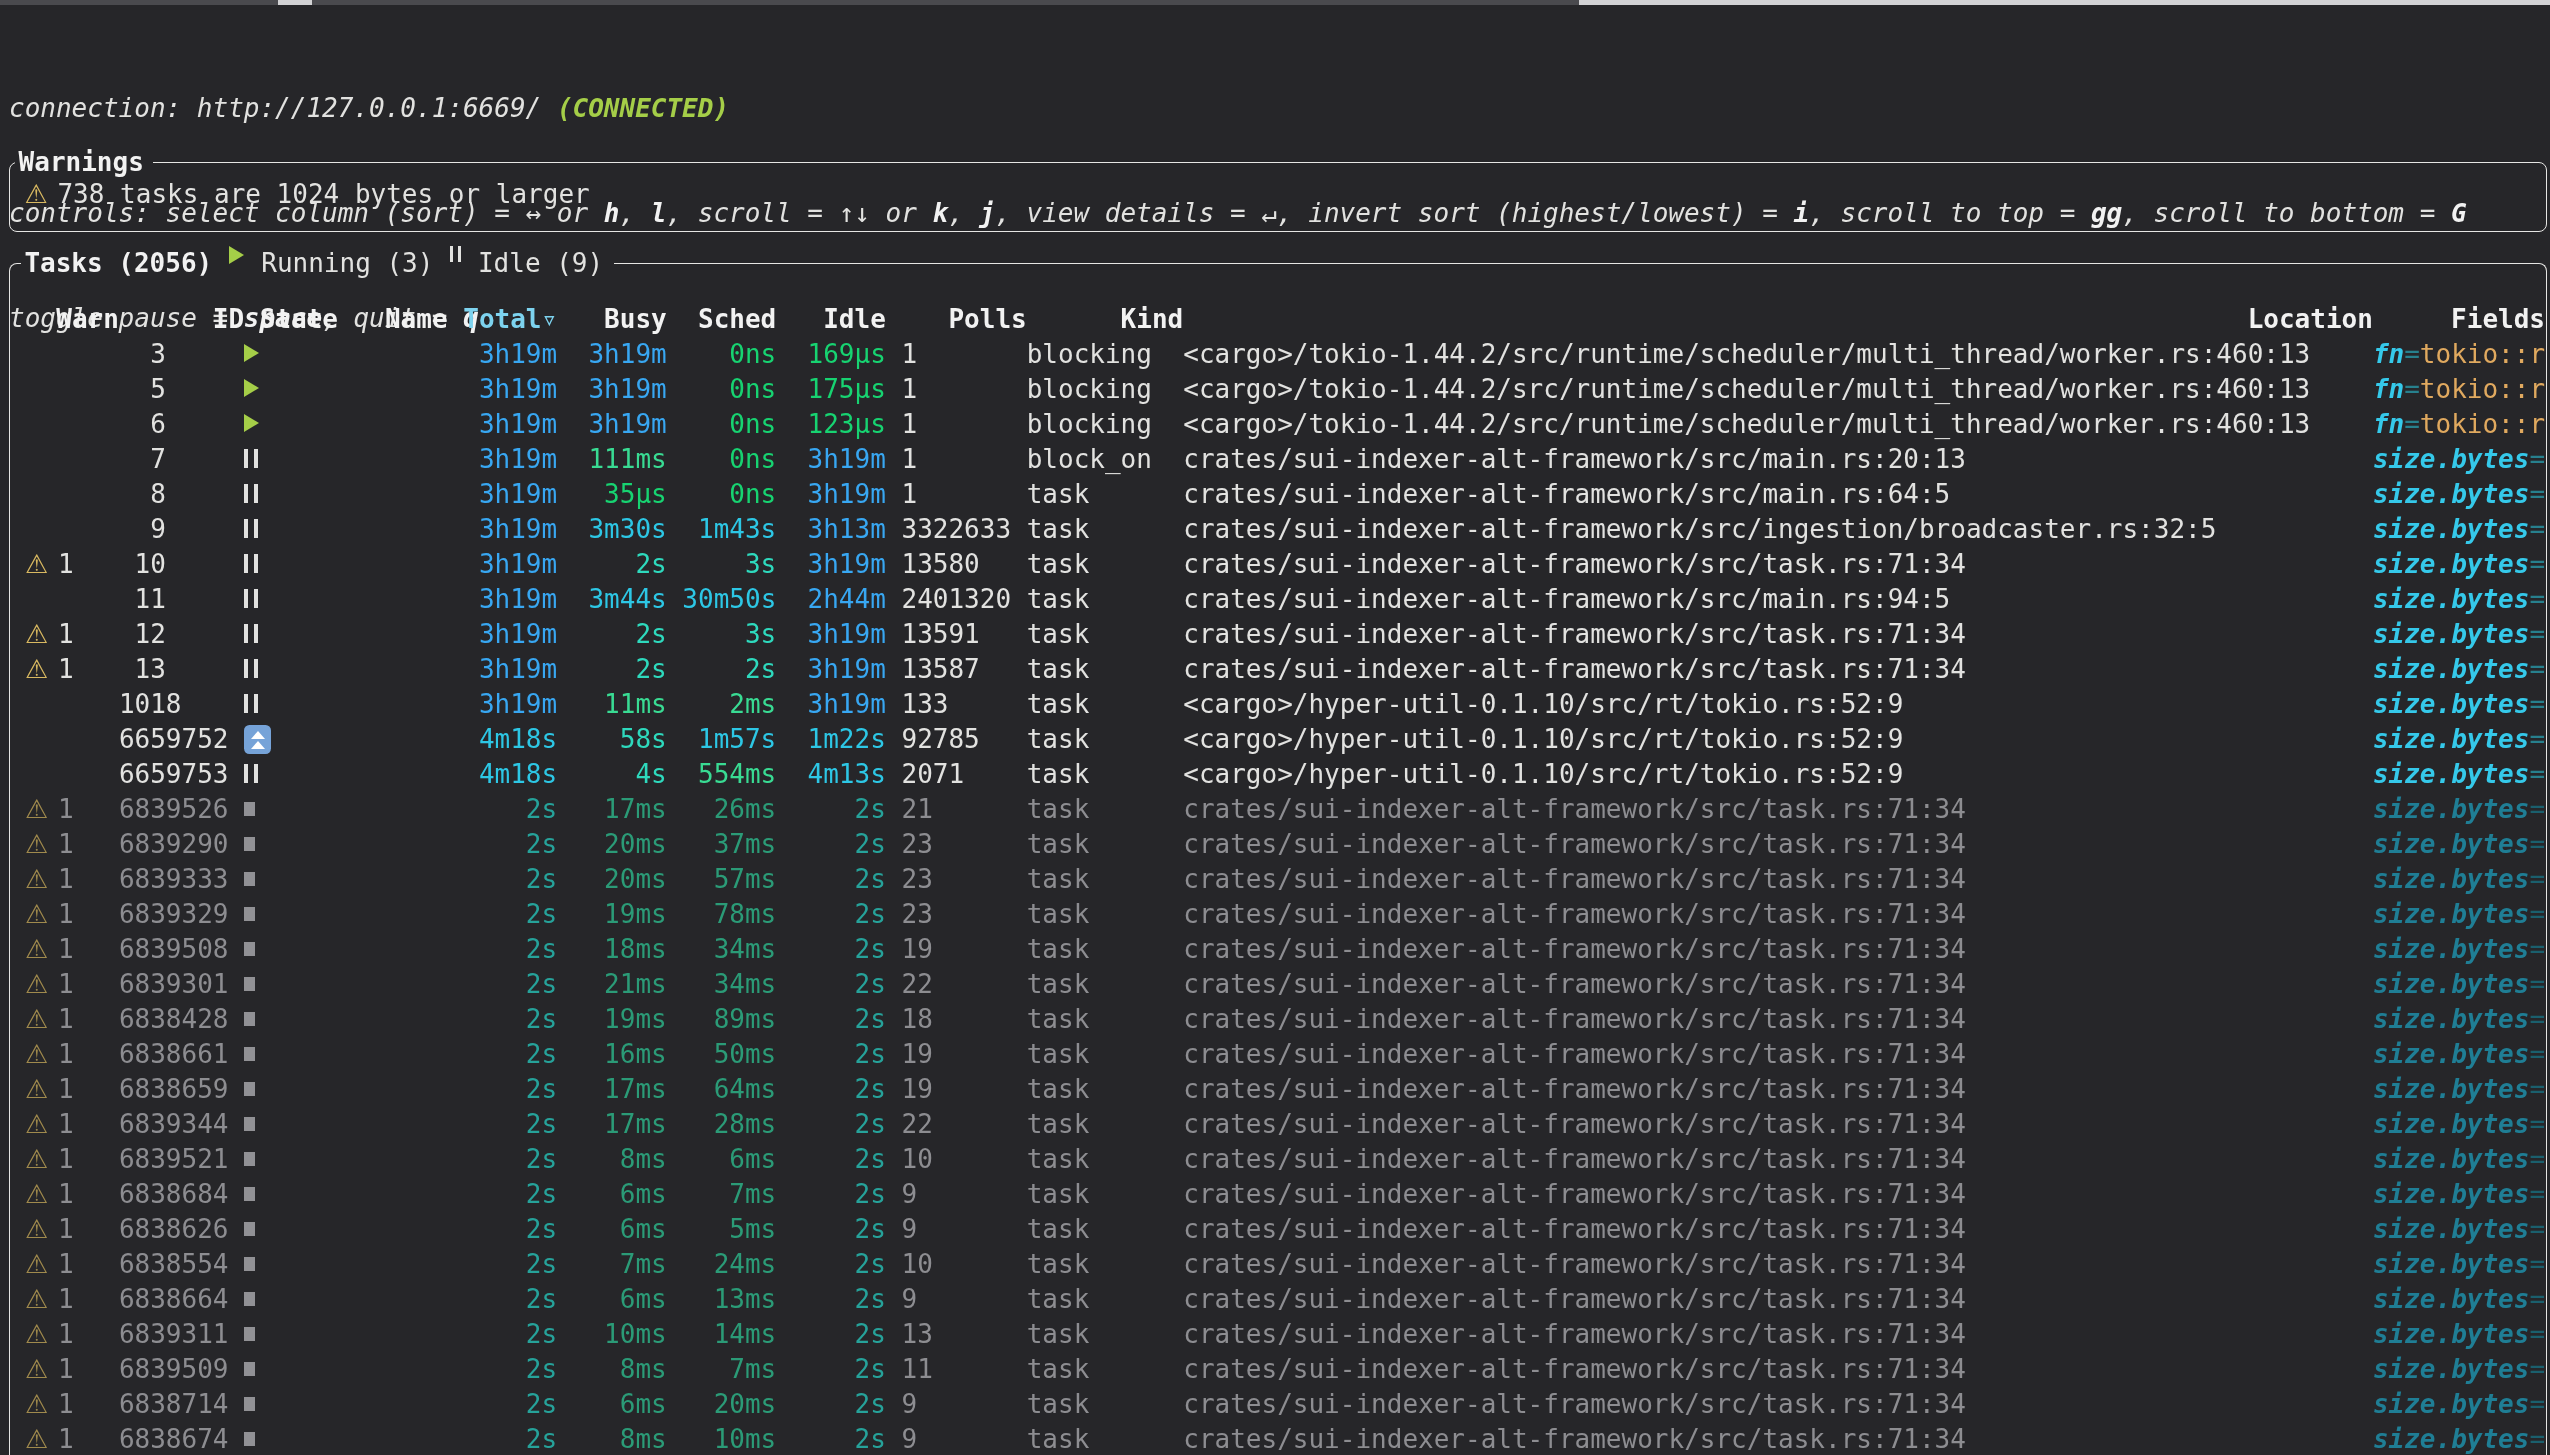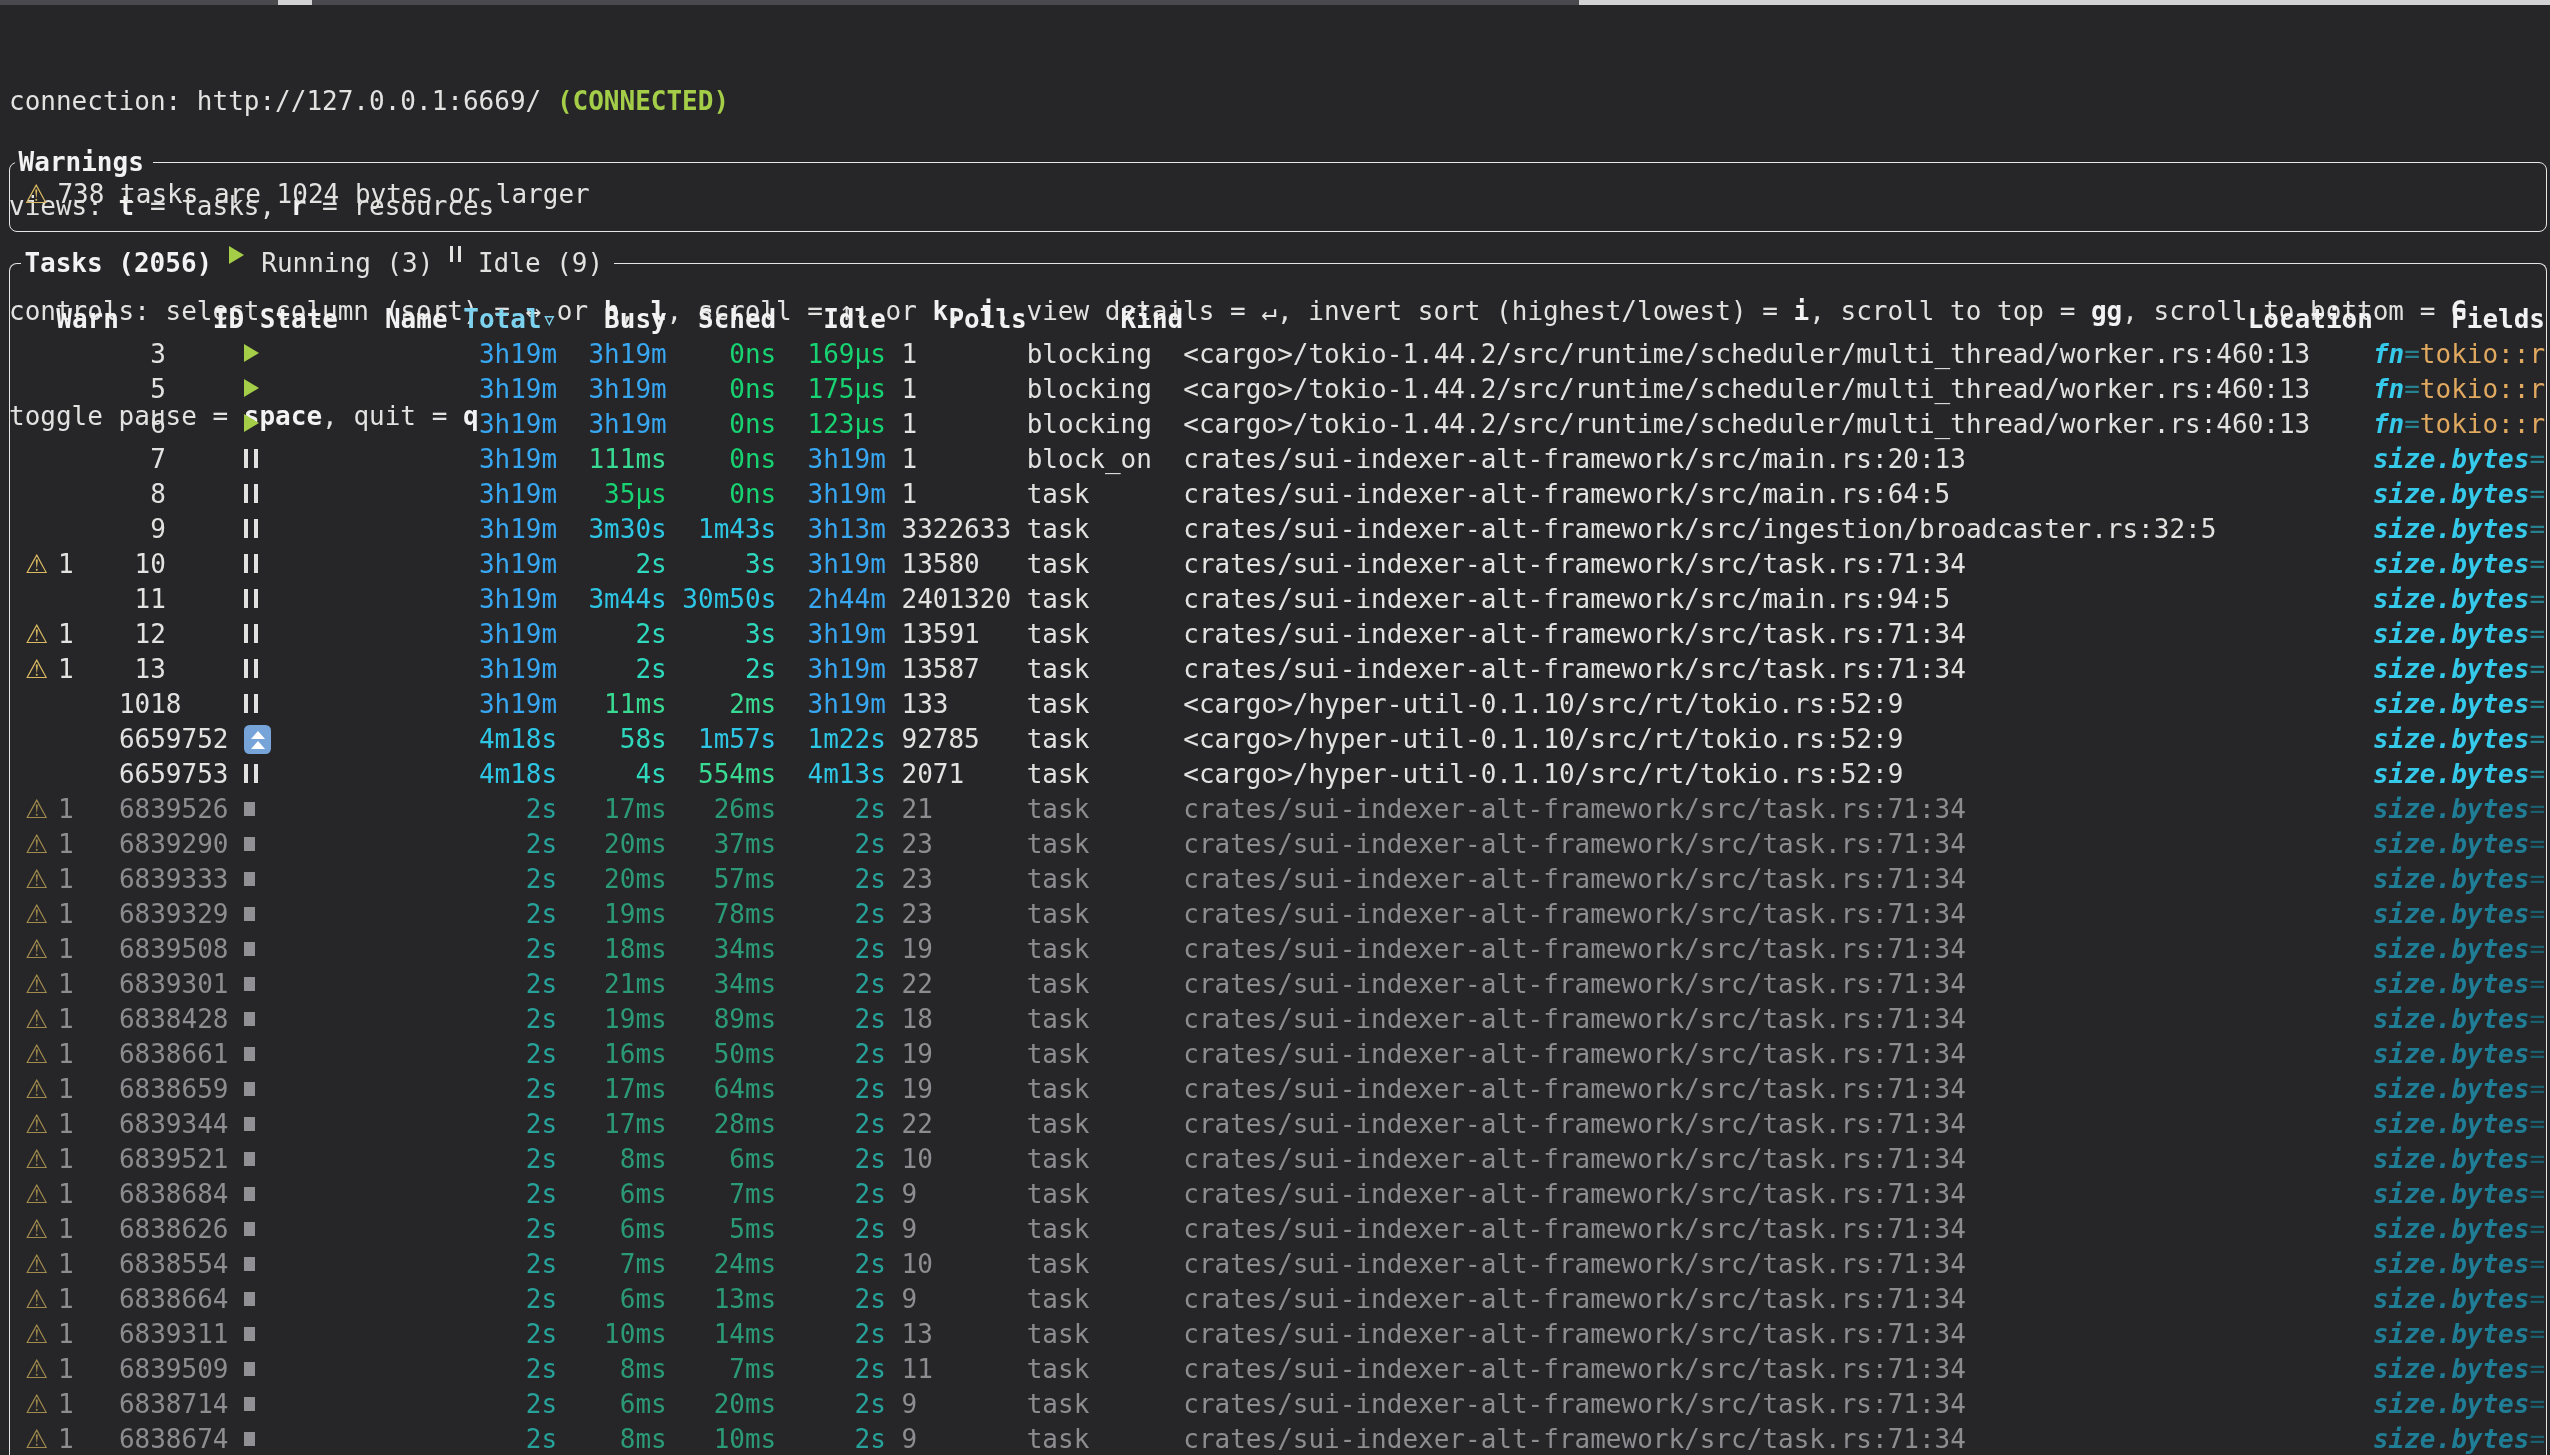--- a/index.html
+++ b/index.html
@@ -12,21 +12,21 @@
   }
   .b{font-weight:bold;color:var(--bright,#f2f2f2);}
   .green{color:var(--accent-green,#a5ce48);}
 
   
   .top-strip{position:absolute;top:0;left:0;width:2550px;height:4.5px;background:var(--window-strip,#4a4a4e);}
   .strip-notch{position:absolute;top:0;left:278px;width:34px;height:4.5px;background:var(--window-strip-light,#d2d2d4);}
   .strip-light{position:absolute;top:0;left:1579px;width:971px;height:4.5px;background:var(--window-strip-light,#d2d2d4);}
 
   
-  .info{position:absolute;left:9px;top:14px;width:2541px;overflow:hidden;white-space:pre;}
+  .info{position:absolute;left:9px;top:21px;width:2541px;overflow:hidden;white-space:pre;font-style:italic;}
   .info .line{height:35px;overflow:hidden;}
 
   
   .warn-box{position:absolute;left:9px;top:162px;width:2536px;height:68px;
     border:1.8px solid var(--border,#e6e6e4);border-radius:8px;}
   .box-label{position:absolute;top:-18px;left:5px;height:35px;line-height:35px;
     background:var(--background,#262629);padding:0 9px 0 3.6px;font-weight:bold;color:var(--bright,#f2f2f2);}
   .warn-box .content{position:absolute;left:14.4px;top:13.5px;white-space:pre;}
   .warn-icon{display:inline-block;width:2ch;color:var(--warn-yellow,#d9b961);
     font-family:"DejaVu Sans","Liberation Sans",sans-serif;}
@@ -93,21 +93,20 @@
 </head>
 <body>
 
 <div class="top-strip">
   <div class="strip-notch"></div>
   <div class="strip-light"></div>
 </div>
 
 <div class="info">
   <div class="line"><span>connection: http://127.0.0.1:6669/ </span><span class="b green">(CONNECTED)</span></div>
-  <div class="line"><span>views: </span><span class="b">t</span><span> = tasks, </span><span class="b">r</span><span> = resources</span></div>
   <div class="line"><span>controls: select column (sort) = ↔ or </span><span class="b">h</span><span>, </span><span class="b">l</span><span>, scroll = ↑↓ or </span><span class="b">k</span><span>, </span><span class="b">j</span><span>, view details = ↵, invert sort (highest/lowest) = </span><span class="b">i</span><span>, scroll to top = </span><span class="b">gg</span><span>, scroll to bottom = </span><span class="b">G</span></div>
   <div class="line"><span>toggle pause = </span><span class="b">space</span><span>, quit = </span><span class="b">q</span></div>
 </div>
 
 <div class="warn-box">
   <span class="box-label">Warnings</span>
   <div class="content"><span class="warn-icon">⚠</span><span>738 tasks are 1024 bytes or larger</span></div>
 </div>
 
 <div class="tasks-panel">

